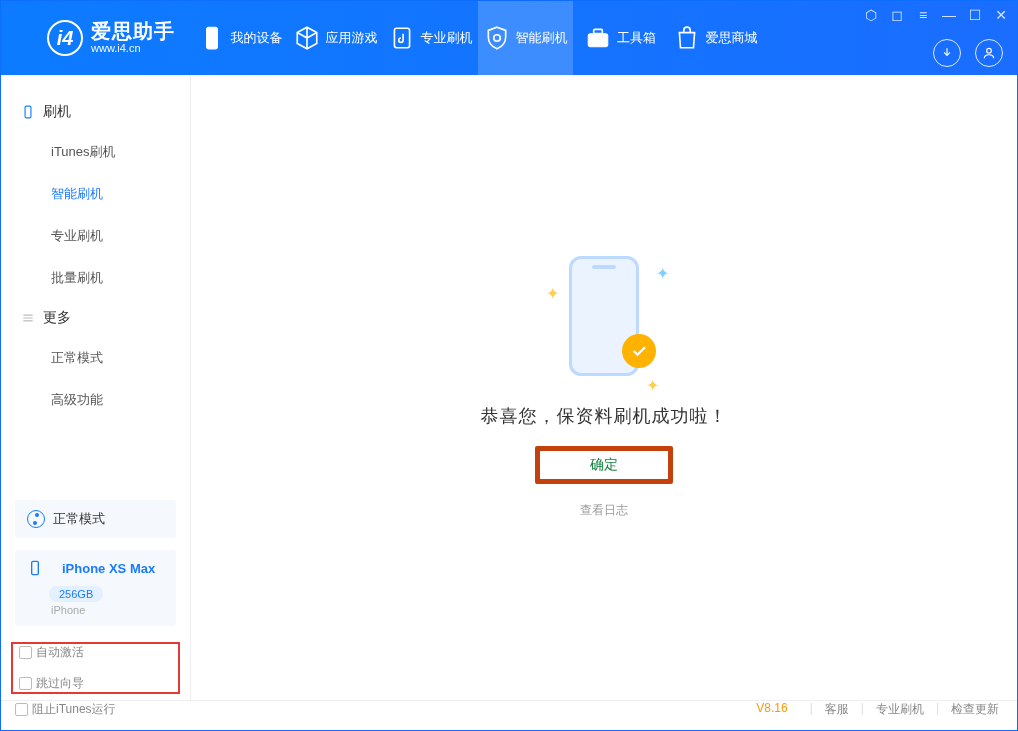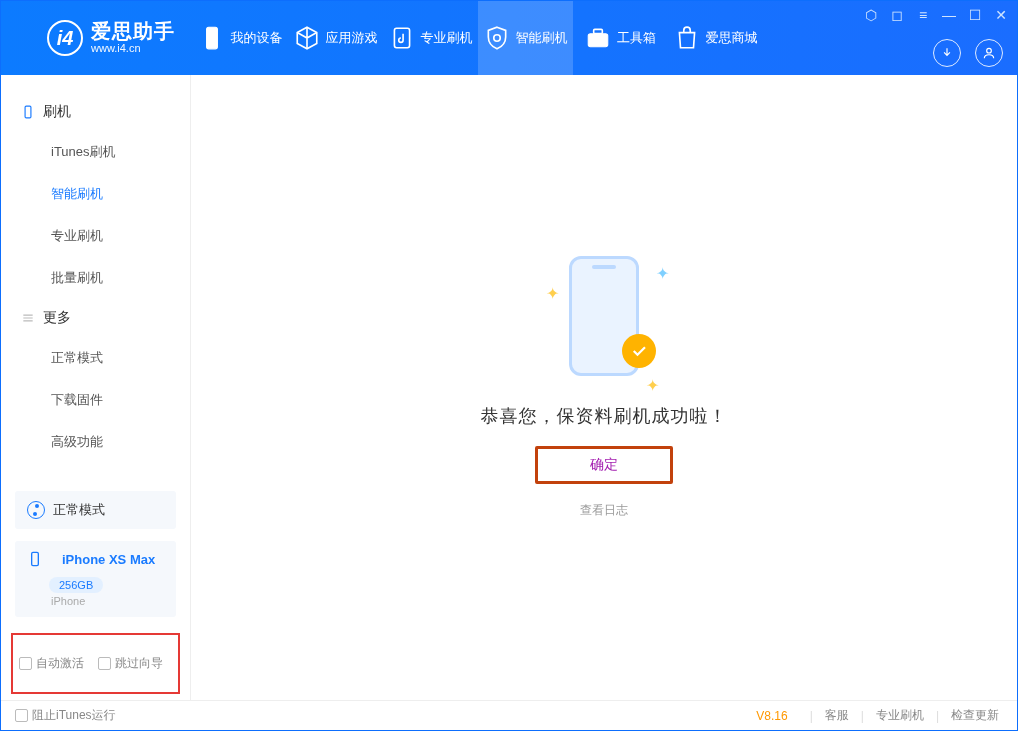--- a/index.html
+++ b/index.html
@@ -34,41 +34,41 @@
 .mode-box { margin: 6px 14px; background: #f5f8fc; border-radius: 3px; padding: 10px 12px; display: flex; align-items: center; gap: 8px; font-size: 13px; color: #333; }
 .mode-box .mode-icon { width: 18px; height: 18px; border: 1.5px solid #1a7bff; border-radius: 50%; position: relative; }
 .mode-box .mode-icon::before, .mode-box .mode-icon::after { content: ""; position: absolute; width: 4px; height: 4px; background: #1a7bff; border-radius: 50%; }
 .mode-box .mode-icon::before { top: 2px; left: 7px; }
 .mode-box .mode-icon::after { bottom: 2px; right: 7px; }
 .device-box { margin: 6px 14px 10px; background: #f5f8fc; border-radius: 3px; padding: 10px 12px; }
 .device-row1 { display: flex; align-items: center; gap: 19px; font-size: 13px; color: #1a7bff; font-weight: 600; }
 .device-row1 svg { width: 16px; height: 16px; }
 .capacity-pill { display: inline-block; margin: 10px 0 2px 22px; background: #e3f0ff; color: #1a7bff; font-size: 11px; padding: 2px 10px; border-radius: 10px; }
 .device-sub { font-size: 11px; color: #aaa; margin-left: 24px; }
-.checkbox-row { margin: 6px 10px; border: 2px solid #e53935; padding: 20px 6px; display: flex; gap: 14px; font-size: 12px; color: #888; }
+.checkbox-row { margin: 6px 10px; border: 2px solid #e53935; padding: 0 6px; display: flex; gap: 14px; font-size: 12px; color: #888; flex-direction: column; }
 .chk { display: flex; align-items: center; gap: 4px; cursor: pointer; }
 .chk-box { width: 13px; height: 13px; border: 1px solid #bbb; border-radius: 2px; }
 
 
 .main { flex: 1; display: flex; flex-direction: column; align-items: center; justify-content: center; gap: 18px; }
 .success-illustration { width: 120px; height: 130px; position: relative; }
 .phone-shape { width: 70px; height: 120px; border: 3px solid #bcd9ff; border-radius: 12px; background: #eaf3ff; position: absolute; left: 25px; top: 0; }
 .phone-shape::before { content: ""; position: absolute; top: 6px; left: 50%; transform: translateX(-50%); width: 24px; height: 4px; background: #bcd9ff; border-radius: 3px; }
 .check-badge { position: absolute; right: 8px; bottom: 18px; width: 34px; height: 34px; background: #ffb300; border-radius: 50%; display: flex; align-items: center; justify-content: center; }
 .check-badge svg { width: 18px; height: 18px; stroke: #fff; stroke-width: 3; fill: none; }
 .sparkle { position: absolute; width: 8px; height: 8px; }
 .sparkle.s1 { left: 2px; top: 28px; color: #ffcf4d; }
 .sparkle.s2 { right: 0; top: 8px; color: #7fd0ff; }
 .sparkle.s3 { right: 10px; bottom: 2px; color: #ffcf4d; }
 .success-text { font-size: 18px; color: #333; letter-spacing: 1px; }
-.confirm-btn { width: 138px; height: 38px; border: 3px solid #c2410c; background: #fff; font-size: 14px; color: #a21caf; cursor: pointer; border-radius: 2px; }
+.confirm-btn { width: 138px; height: 38px; border: 5px solid #c2410c; background: #fff; font-size: 14px; color: #15803d; cursor: pointer; border-radius: 2px; }
 .view-log { font-size: 12px; color: #999; cursor: pointer; }
 
 
-.footer { height: 30px; border-top: 1px solid #eee; display: flex; align-items: center; padding: 0 14px; font-size: 12px; color: #888; }
+.footer { height: 30px; border-top: 1px solid #eee; display: flex; align-items: flex-start; padding: 0 14px; font-size: 12px; color: #888; }
 .footer .chk { color: #888; }
 .footer-spacer { flex: 1; }
 .footer-version { color: #ff9800; margin-right: 14px; }
 .footer-link { color: #888; cursor: pointer; padding: 0 4px; }
 .footer-sep { color: #ddd; padding: 0 8px; }
 </style>
 </head>
 <body>
 
 <div class="header">
@@ -170,21 +170,20 @@
     <div class="side-item">专业刷机</div>
     <div class="side-item">批量刷机</div>
 
     <div class="side-section-title">
       <svg viewBox="0 0 24 24">
           <path d="M4 7h16M4 12h16M4 17h16" stroke="#bbb" stroke-width="2"></path>
         </svg>
       <span>更多</span>
     </div>
     <div class="side-item">正常模式</div>
-    <div class="side-item">下载固件</div>
     <div class="side-item">高级功能</div>
 
     <div class="sidebar-spacer"></div>
 
     <div class="mode-box">
       <span class="mode-icon"></span>
       <span>正常模式</span>
     </div>
     <div class="device-box">
       <div class="device-row1">

